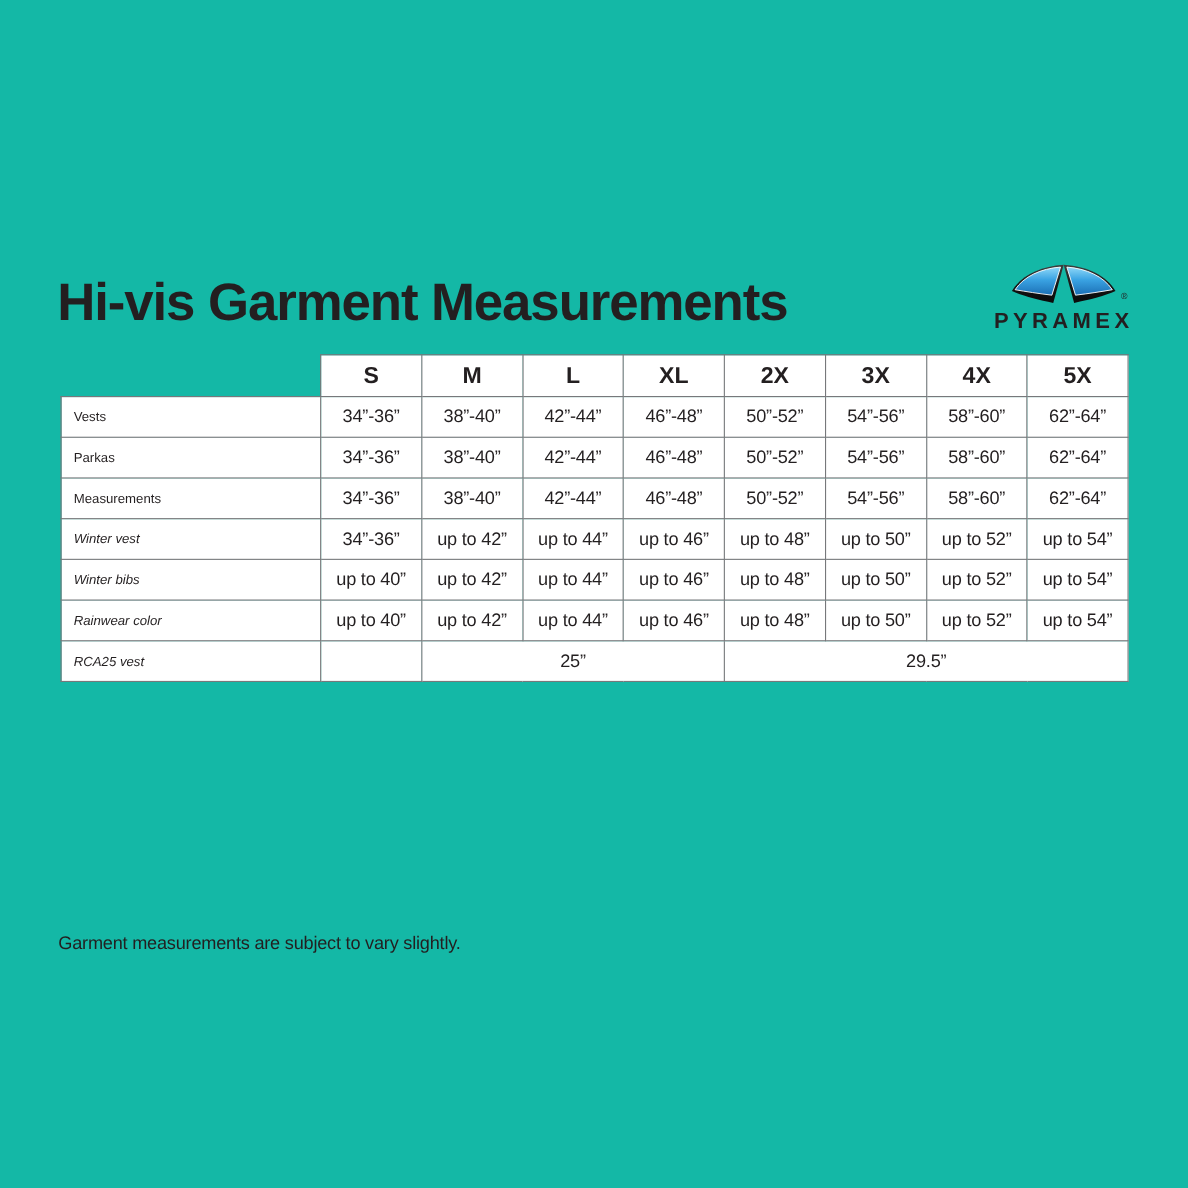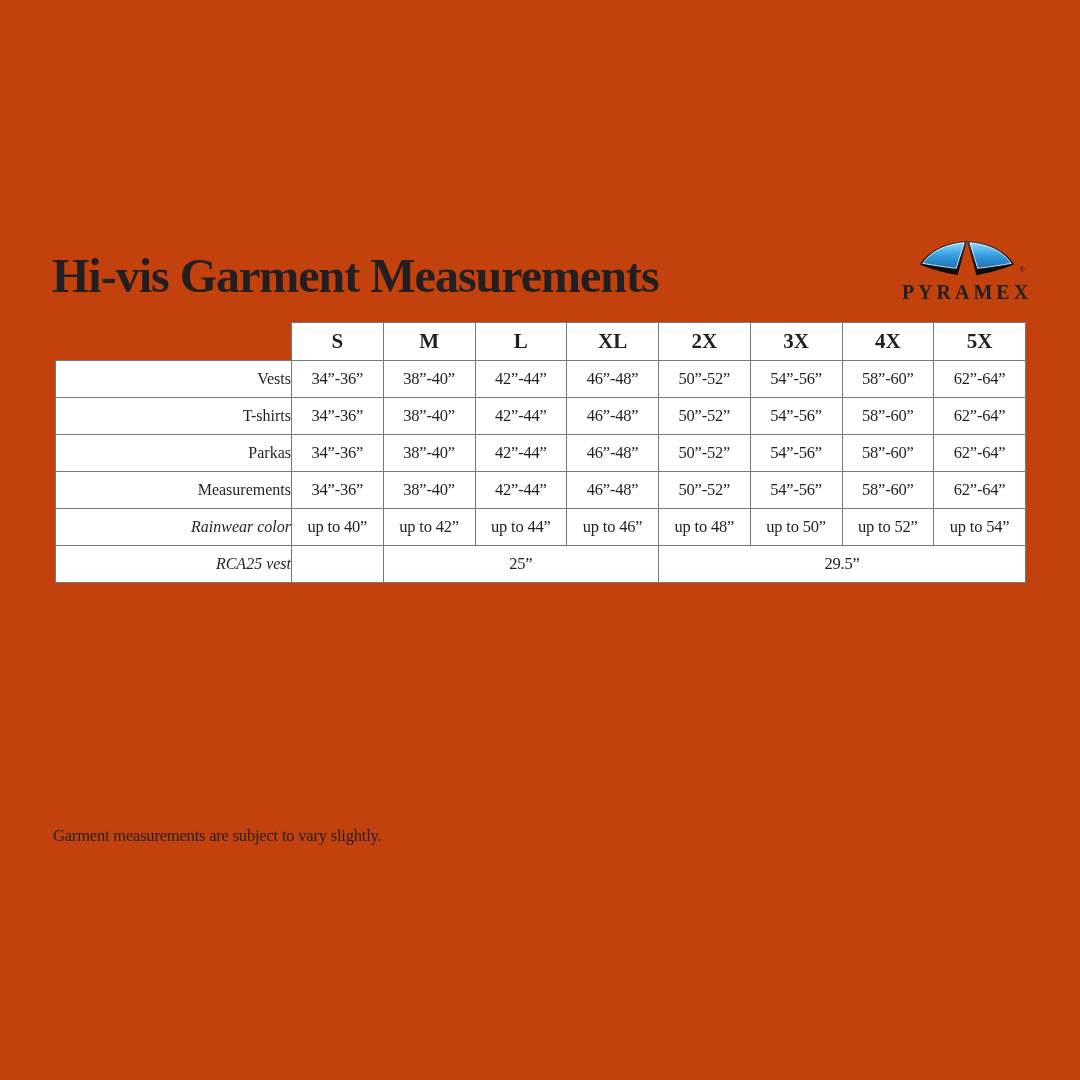--- a/index.html
+++ b/index.html
@@ -1,20 +1,20 @@
 <!DOCTYPE html>
 <html><head>
 <meta charset="utf-8">
 <style>
   html,body{margin:0;padding:0;background:#ffffff;}
   .canvas{
     position:relative;
     width:1080px;height:1080px;
-    background:#c2410c;
-    font-family:Liberation Serif, serif;
+    background:#14b8a6;
+    font-family:Liberation Sans, sans-serif;
     color:#231f20;
     overflow:hidden;
   }
   .page-title{
     position:absolute;left:52px;top:252px;
     font-size:48px;font-weight:700;letter-spacing:-1px;
     line-height:1;white-space:nowrap;
   }
   .logo{
     position:absolute;left:901px;top:239px;width:132px;
@@ -43,36 +43,36 @@
   .sizes-table th.corner{
     border:none;background:transparent;
   }
   .sizes-table th.sizehead{
     height:37px;
     font-size:21px;font-weight:700;
     text-align:center;vertical-align:middle;
   }
   .sizes-table td.rowlabel{
     height:36px;
-    font-size:16px;font-weight:500;
-    text-align:right;vertical-align:middle;
+    font-size:12px;font-weight:500;
+    text-align:left;vertical-align:middle;
     padding-left:11px;
     white-space:nowrap;
   }
   .sizes-table td.rowlabel.it{
     font-style:italic;
   }
   .sizes-table td.val{
     height:36px;
     font-size:16.5px;letter-spacing:-0.2px;
     text-align:center;vertical-align:middle;
     white-space:nowrap;
   }
   .footnote{
-    position:absolute;left:53px;top:826px;
+    position:absolute;left:53px;top:849px;
     font-size:16.5px;letter-spacing:-0.2px;
   }
 </style>
 </head>
 <body>
 
 <div class="canvas">
 
   <div class="page-title">Hi-vis Garment Measurements</div>
 
@@ -125,51 +125,62 @@
           <td class="val">34”-36”</td>
           <td class="val">38”-40”</td>
           <td class="val">42”-44”</td>
           <td class="val">46”-48”</td>
           <td class="val">50”-52”</td>
           <td class="val">54”-56”</td>
           <td class="val">58”-60”</td>
           <td class="val">62”-64”</td>
         </tr>
         <tr>
-          <td class="rowlabel">T-shirts</td>
+          <td class="rowlabel">Parkas</td>
           <td class="val">34”-36”</td>
           <td class="val">38”-40”</td>
           <td class="val">42”-44”</td>
           <td class="val">46”-48”</td>
           <td class="val">50”-52”</td>
           <td class="val">54”-56”</td>
           <td class="val">58”-60”</td>
           <td class="val">62”-64”</td>
         </tr>
         <tr>
-          <td class="rowlabel">Parkas</td>
+          <td class="rowlabel">Measurements</td>
           <td class="val">34”-36”</td>
           <td class="val">38”-40”</td>
           <td class="val">42”-44”</td>
           <td class="val">46”-48”</td>
           <td class="val">50”-52”</td>
           <td class="val">54”-56”</td>
           <td class="val">58”-60”</td>
           <td class="val">62”-64”</td>
         </tr>
         <tr>
-          <td class="rowlabel">Measurements</td>
-          <td class="val">34”-36”</td>
-          <td class="val">38”-40”</td>
-          <td class="val">42”-44”</td>
-          <td class="val">46”-48”</td>
-          <td class="val">50”-52”</td>
-          <td class="val">54”-56”</td>
-          <td class="val">58”-60”</td>
-          <td class="val">62”-64”</td>
+          <td class="rowlabel it">Winter vest</td>
+          <td class="val">34”-36”</td>
+          <td class="val">up to 42”</td>
+          <td class="val">up to 44”</td>
+          <td class="val">up to 46”</td>
+          <td class="val">up to 48”</td>
+          <td class="val">up to 50”</td>
+          <td class="val">up to 52”</td>
+          <td class="val">up to 54”</td>
+        </tr>
+        <tr>
+          <td class="rowlabel it">Winter bibs</td>
+          <td class="val">up to 40”</td>
+          <td class="val">up to 42”</td>
+          <td class="val">up to 44”</td>
+          <td class="val">up to 46”</td>
+          <td class="val">up to 48”</td>
+          <td class="val">up to 50”</td>
+          <td class="val">up to 52”</td>
+          <td class="val">up to 54”</td>
         </tr>
         <tr>
           <td class="rowlabel it">Rainwear color</td>
           <td class="val">up to 40”</td>
           <td class="val">up to 42”</td>
           <td class="val">up to 44”</td>
           <td class="val">up to 46”</td>
           <td class="val">up to 48”</td>
           <td class="val">up to 50”</td>
           <td class="val">up to 52”</td>

